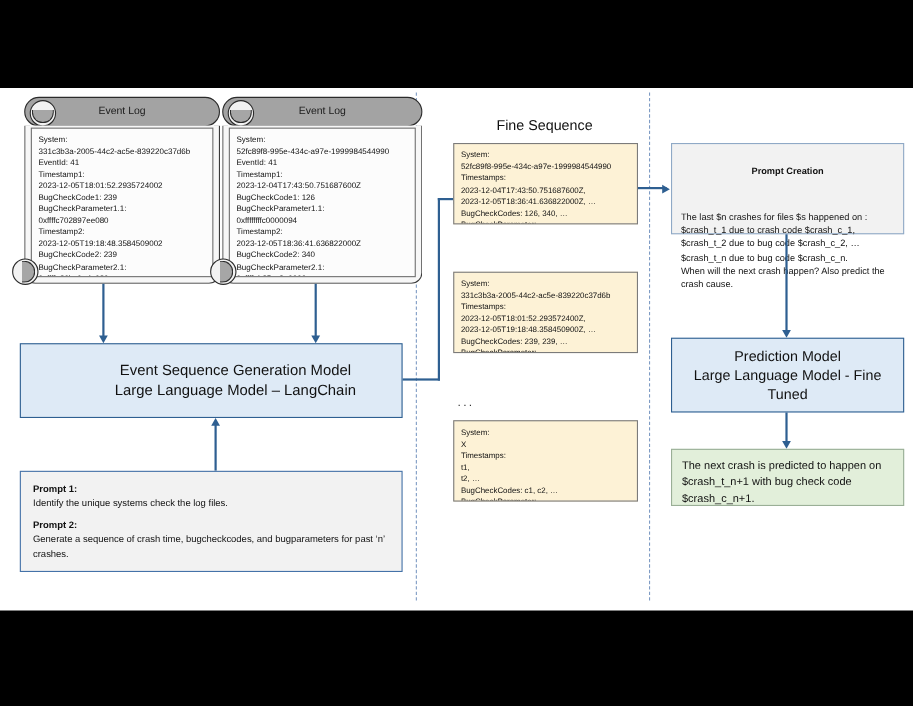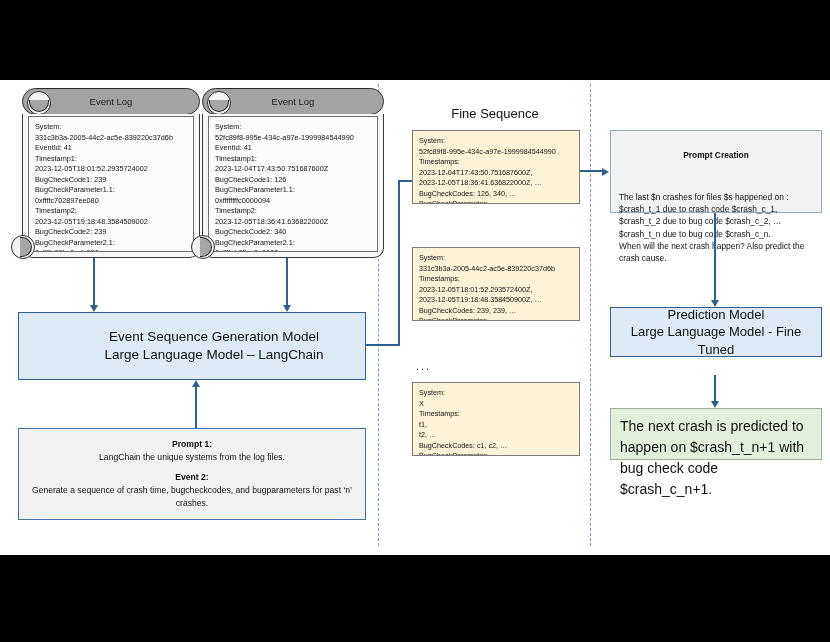--- a/index.html
+++ b/index.html
@@ -56,21 +56,21 @@
     position:absolute;box-sizing:border-box;
     background:#deeaf6;border:1.4px solid #2e5f91;
     display:flex;align-items:center;justify-content:center;
     text-align:center;font-size:13.5px;line-height:1.32;color:#111;
     white-space:pre-line;
   }
   
   .grey-box{
     position:absolute;box-sizing:border-box;
     background:#f2f2f2;border:1.4px solid #4472a8;
-    padding:9px 11px;font-size:8.6px;line-height:1.5;color:#111;text-align:center;
+    padding:9px 11px;font-size:8.6px;line-height:1.5;color:#111;
   }
   .grey-box b{font-weight:bold;}
   .grey-box .spacer{display:block;height:7px;}
 
   
   .seq-card{
     position:absolute;box-sizing:border-box;
     background:#fdf2d6;border:1.2px solid #7b7b7b;
     padding:5px 6px;font-size:7.2px;line-height:1.46;color:#111;
     white-space:pre-line;overflow:hidden;
@@ -80,21 +80,21 @@
     position:absolute;box-sizing:border-box;
     background:#f2f2f2;border:1.3px solid #8fa9c6;
     padding:6px 8px;font-size:8.4px;line-height:1.44;color:#111;
     white-space:pre-line;
   }
   .prompt-box .ttl{display:block;text-align:center;font-weight:bold;margin-bottom:18px;}
   
   .green-box{
     position:absolute;box-sizing:border-box;
     background:#e2efda;border:1.3px solid #9aaf96;
-    padding:7px 9px;font-size:14px;line-height:1.5;color:#111;
+    padding:7px 9px;font-size:10px;line-height:1.5;color:#111;
     white-space:pre-line;
   }
   
   .sec-title{
     position:absolute;font-size:13px;color:#111;text-align:center;
   }
   .ellipsis{
     position:absolute;font-size:11px;letter-spacing:2px;color:#333;
   }
   
@@ -178,23 +178,23 @@
   <div class="arrow-down" style="left:282.5px;top:225px;"></div>
 
   <div class="model-box" style="left:18px;top:232px;width:348px;height:68px;padding-left:44px;">Event Sequence Generation Model
 Large Language Model – LangChain</div>
 
   <div class="conn" style="left:195px;top:306px;width:2.2px;height:42px;"></div>
   <div class="arrow-up" style="left:191.5px;top:300px;"></div>
 
   <div class="grey-box" style="left:18px;top:348px;width:348px;height:92px;">
     <b>Prompt 1:</b><br>
-    <span>LangChain the unique systems from the log files.</span>
+    <span>Identify the unique systems check the log files.</span>
     <span class="spacer"></span>
-    <b>Event 2:</b><br>
+    <b>Prompt 2:</b><br>
     <span>Generate a sequence of crash time, bugcheckcodes, and bugparameters for past ‘n’ crashes.</span>
   </div>
 
   <div class="conn" style="left:366px;top:264px;width:34px;height:2.2px;"></div>
   <div class="conn" style="left:398px;top:100px;width:2.2px;height:166px;"></div>
   <div class="conn" style="left:398px;top:100px;width:18px;height:2.2px;"></div>
   <div class="arrow-right" style="left:412px;top:97.5px;"></div>
 
   <div class="sec-title" style="left:402px;top:26px;width:186px;">Fine Sequence</div>
 
@@ -235,21 +235,21 @@
     <span>The last $n crashes for files $s happened on :
 $crash_t_1 due to crash code $crash_c_1,
 $crash_t_2 due to bug code $crash_c_2, …
 $crash_t_n due to bug code $crash_c_n.
 When will the next crash happen? Also predict the crash cause.</span>
   </div>
 
   <div class="conn" style="left:714px;top:133px;width:2.2px;height:88px;"></div>
   <div class="arrow-down" style="left:710.5px;top:220px;"></div>
 
-  <div class="model-box" style="left:610px;top:227px;width:212px;height:50px;font-size:13px;">Prediction Model
+  <div class="model-box" style="left:610px;top:227px;width:212px;height:68px;font-size:13px;">Prediction Model
 Large Language Model - Fine Tuned</div>
 
   <div class="conn" style="left:714px;top:295px;width:2.2px;height:27px;"></div>
   <div class="arrow-down" style="left:710.5px;top:321px;"></div>
 
   <div class="green-box" style="left:610px;top:328px;width:212px;height:52px;">The next crash is predicted to happen on $crash_t_n+1 with bug check code $crash_c_n+1.</div>
 
 </div>
 
 </body></html>

